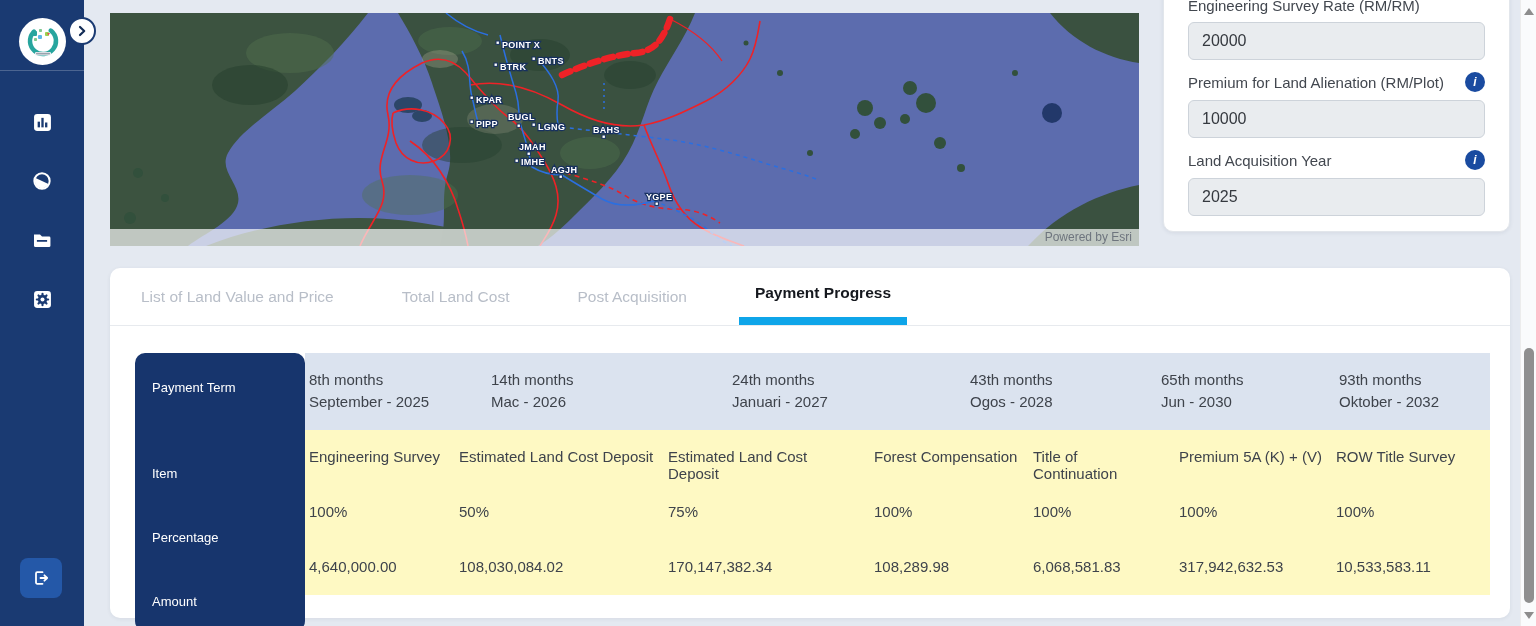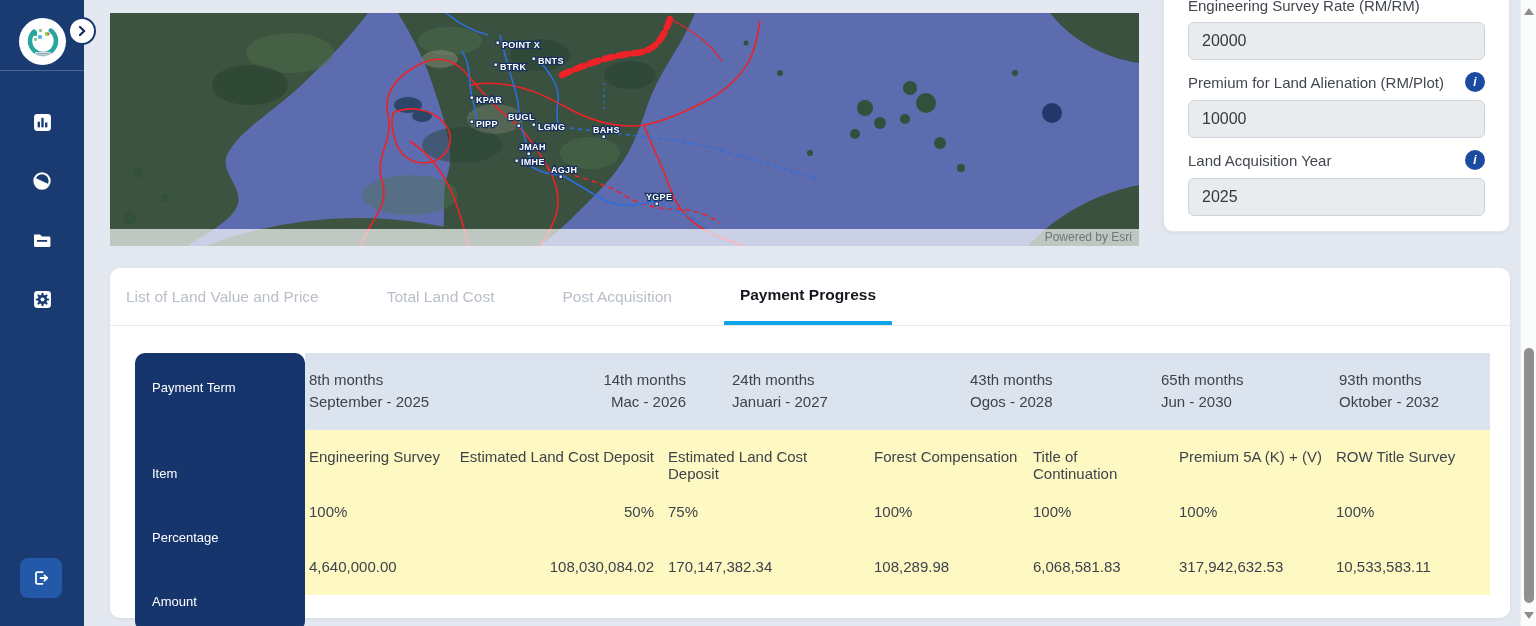--- a/index.html
+++ b/index.html
@@ -64,42 +64,42 @@
     width:100%; height:38px; background:#e9ecef; border:1px solid #cdd3da; border-radius:6px;
     font-family:"Liberation Sans", sans-serif; font-size:16px; color:#35393f; padding:0 13px;
   }
   
   .content-card {
     position:absolute; left:110px; top:268px; width:1400px; height:350px;
     background:#fff; border-radius:10px; box-shadow:0 1px 4px rgba(30,40,60,.07);
   }
   .tabbar {
     height:58px; display:flex; align-items:stretch; border-bottom:1px solid #e7eaee;
-    padding-left:0;
+    padding-left:15px;
   }
   .tab {
     background:none; border:none; cursor:pointer; padding:0 16px; margin-right:36px;
     font-family:"Liberation Sans", sans-serif; font-size:15.5px; color:#b8bec8;
     display:flex; align-items:center;
   }
-  .tab.active { color:#15181e; font-weight:bold; border-bottom:4px solid #0ea5e9; }
+  .tab.active { color:#15181e; font-weight:bold; border-bottom:8px solid #0ea5e9; }
   
   .ptable { position:absolute; left:25px; top:85px; display:flex; }
   .label-col {
     width:170px; background:#17356d; border-radius:10px; color:#fff; flex:0 0 auto;
   }
   .label-cell { font-size:13px; padding:18px 0 0 17px;margin-top:9px; }
   .label-cell.h1 { height:77px; } .label-cell.h2,.label-cell.h3,.label-cell.h4 { height:55px; }
   .value-area { width:1185px; }
   .vrow { display:flex; }
   .vrow.header { background:#dbe3ef; height:77px;gap:32px; }
   .vrow.body { height:55px; background:#fef9c3; }
   .vrow > .cell { padding:18px 10px 0 4px; font-size:15px; color:#3e434b; flex:0 0 auto; }
   .vrow > .cell:nth-child(1){ width:150px; }
-  .vrow > .cell:nth-child(2){ width:209px;text-align:right; }
+  .vrow > .cell:nth-child(2){ width:209px; }
   .vrow > .cell:nth-child(3){ width:206px; }
   .vrow > .cell:nth-child(4){ width:159px; }
   .vrow > .cell:nth-child(5){ width:146px; }
   .vrow > .cell:nth-child(6){ width:157px; }
   .vrow > .cell:nth-child(7){ width:158px; }
   .cell .l2 { margin-top:5px; }
   
   .scrollbar {
     position:absolute; right:0; top:0; width:16px; height:626px;
     background:#fafbfc; border-left:1px solid #ececec; z-index:11;

